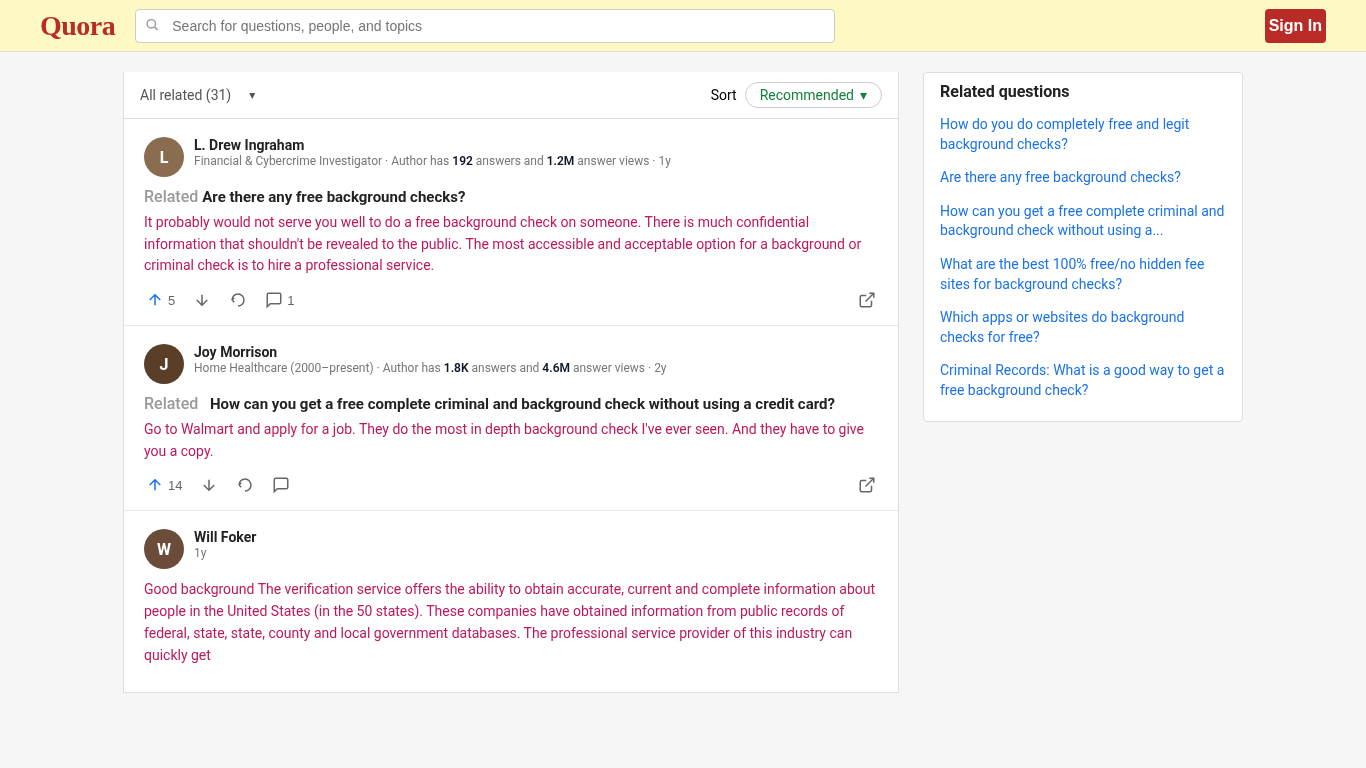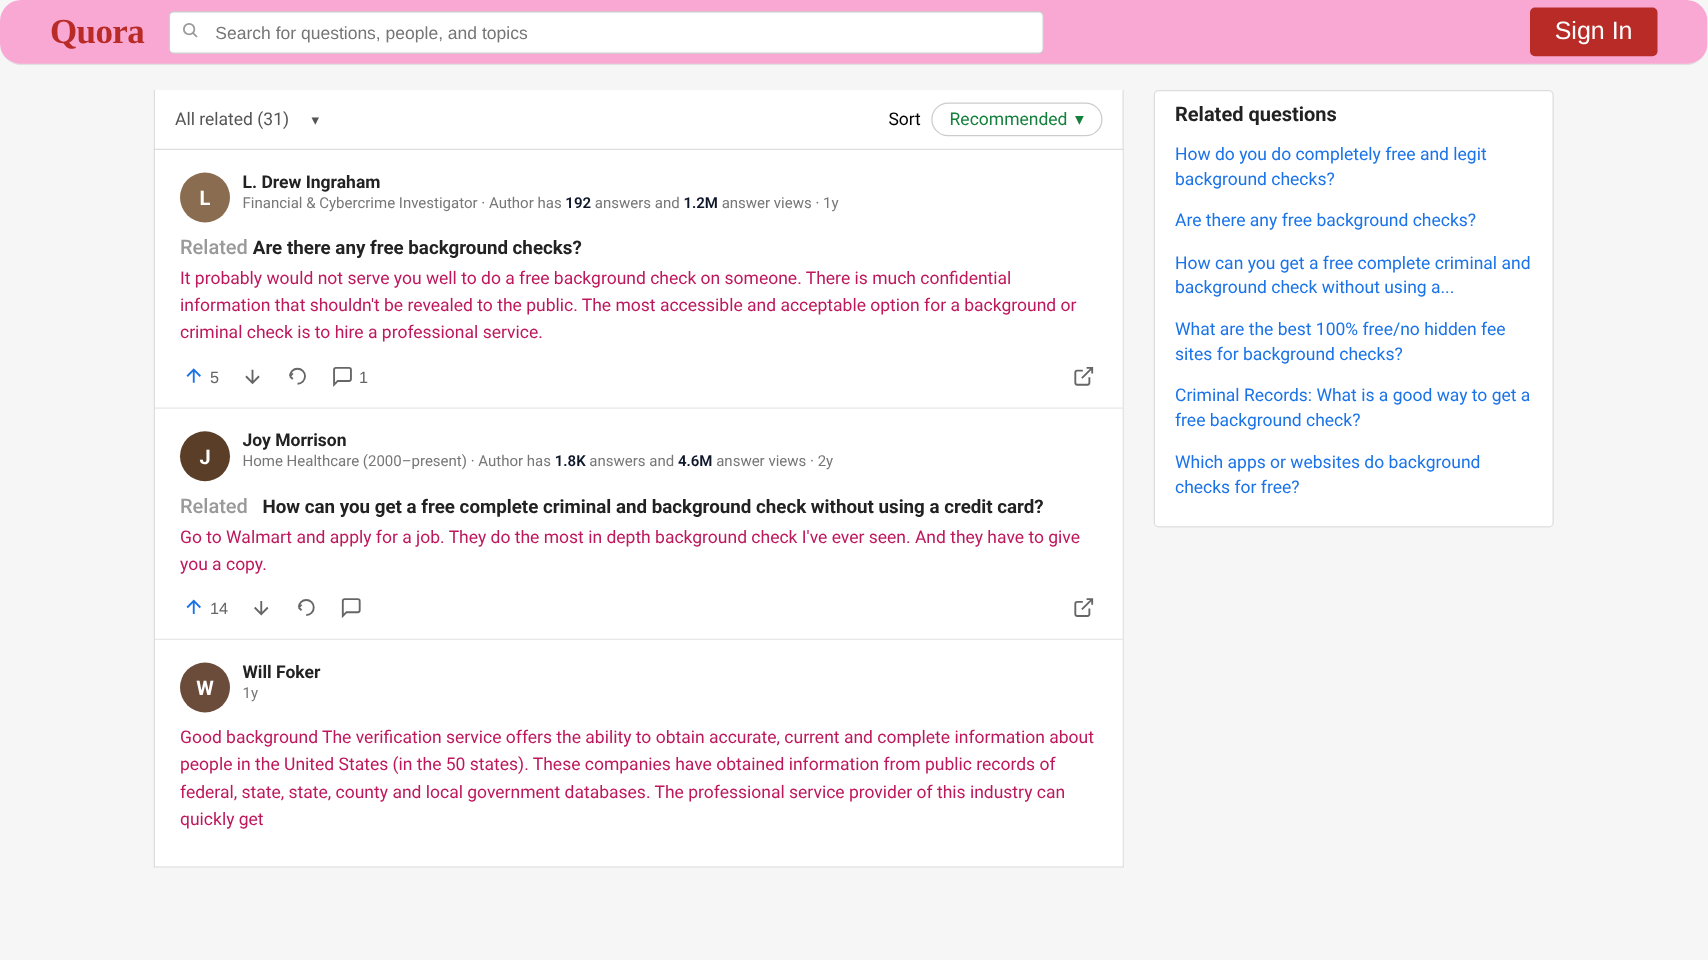--- a/index.html
+++ b/index.html
@@ -1,29 +1,28 @@
 <!DOCTYPE html>
 <html><head>
   <meta charset="utf-8">
   <style>
     * { box-sizing: border-box; margin: 0; padding: 0; }
     body { font-family: -apple-system, BlinkMacSystemFont, 'Segoe UI', Roboto, sans-serif; background: #f6f6f6; color: #333; font-size: 15px; }
 
     
     .header {
-      background: #f9a8d4;
+      background: #fef9c3;
       border-bottom: 1px solid #e0e0e0;
       display: flex;
       align-items: center;
       padding: 0 40px;
       height: 52px;
       position: sticky;
       top: 0;
       z-index: 100;
-      border-radius: 17px;
     }
     .logo {
       font-size: 28px;
       font-weight: bold;
       color: #b92b27;
       font-family: Georgia, serif;
       margin-right: 20px;
       letter-spacing: -0.5px;
       text-decoration: none;
     }
@@ -50,23 +49,23 @@
       font-size: 14px;
     }
     .header-right {
       margin-left: auto;
     }
     .sign-in-btn {
       background: #b92b27;
       color: #fff;
       border: none;
       border-radius: 4px;
-      padding: 8px 20px;
-      font-size: 20px;
-      font-weight: 400;
+      padding: 8px 4px;
+      font-size: 16px;
+      font-weight: 700;
       cursor: pointer;
     }
 
     
     .main-layout {
       max-width: 1160px;
       margin: 0 auto;
       padding: 20px 20px;
       display: flex;
       gap: 24px;
@@ -401,18 +400,18 @@
     </div>
   </div>
 
   <div class="sidebar">
     <div class="related-questions-box">
       <div class="related-questions-title">Related questions</div>
       <a class="related-question-link">How do you do completely free and legit background checks?</a>
       <a class="related-question-link">Are there any free background checks?</a>
       <a class="related-question-link">How can you get a free complete criminal and background check without using a...</a>
       <a class="related-question-link">What are the best 100% free/no hidden fee sites for background checks?</a>
+      <a class="related-question-link">Which apps or websites do background checks for free?</a>
       <a class="related-question-link">Criminal Records: What is a good way to get a free background check?</a>
-      <a class="related-question-link">Which apps or websites do background checks for free?</a>
     </div>
   </div>
 
 </div>
 
 </body></html>

